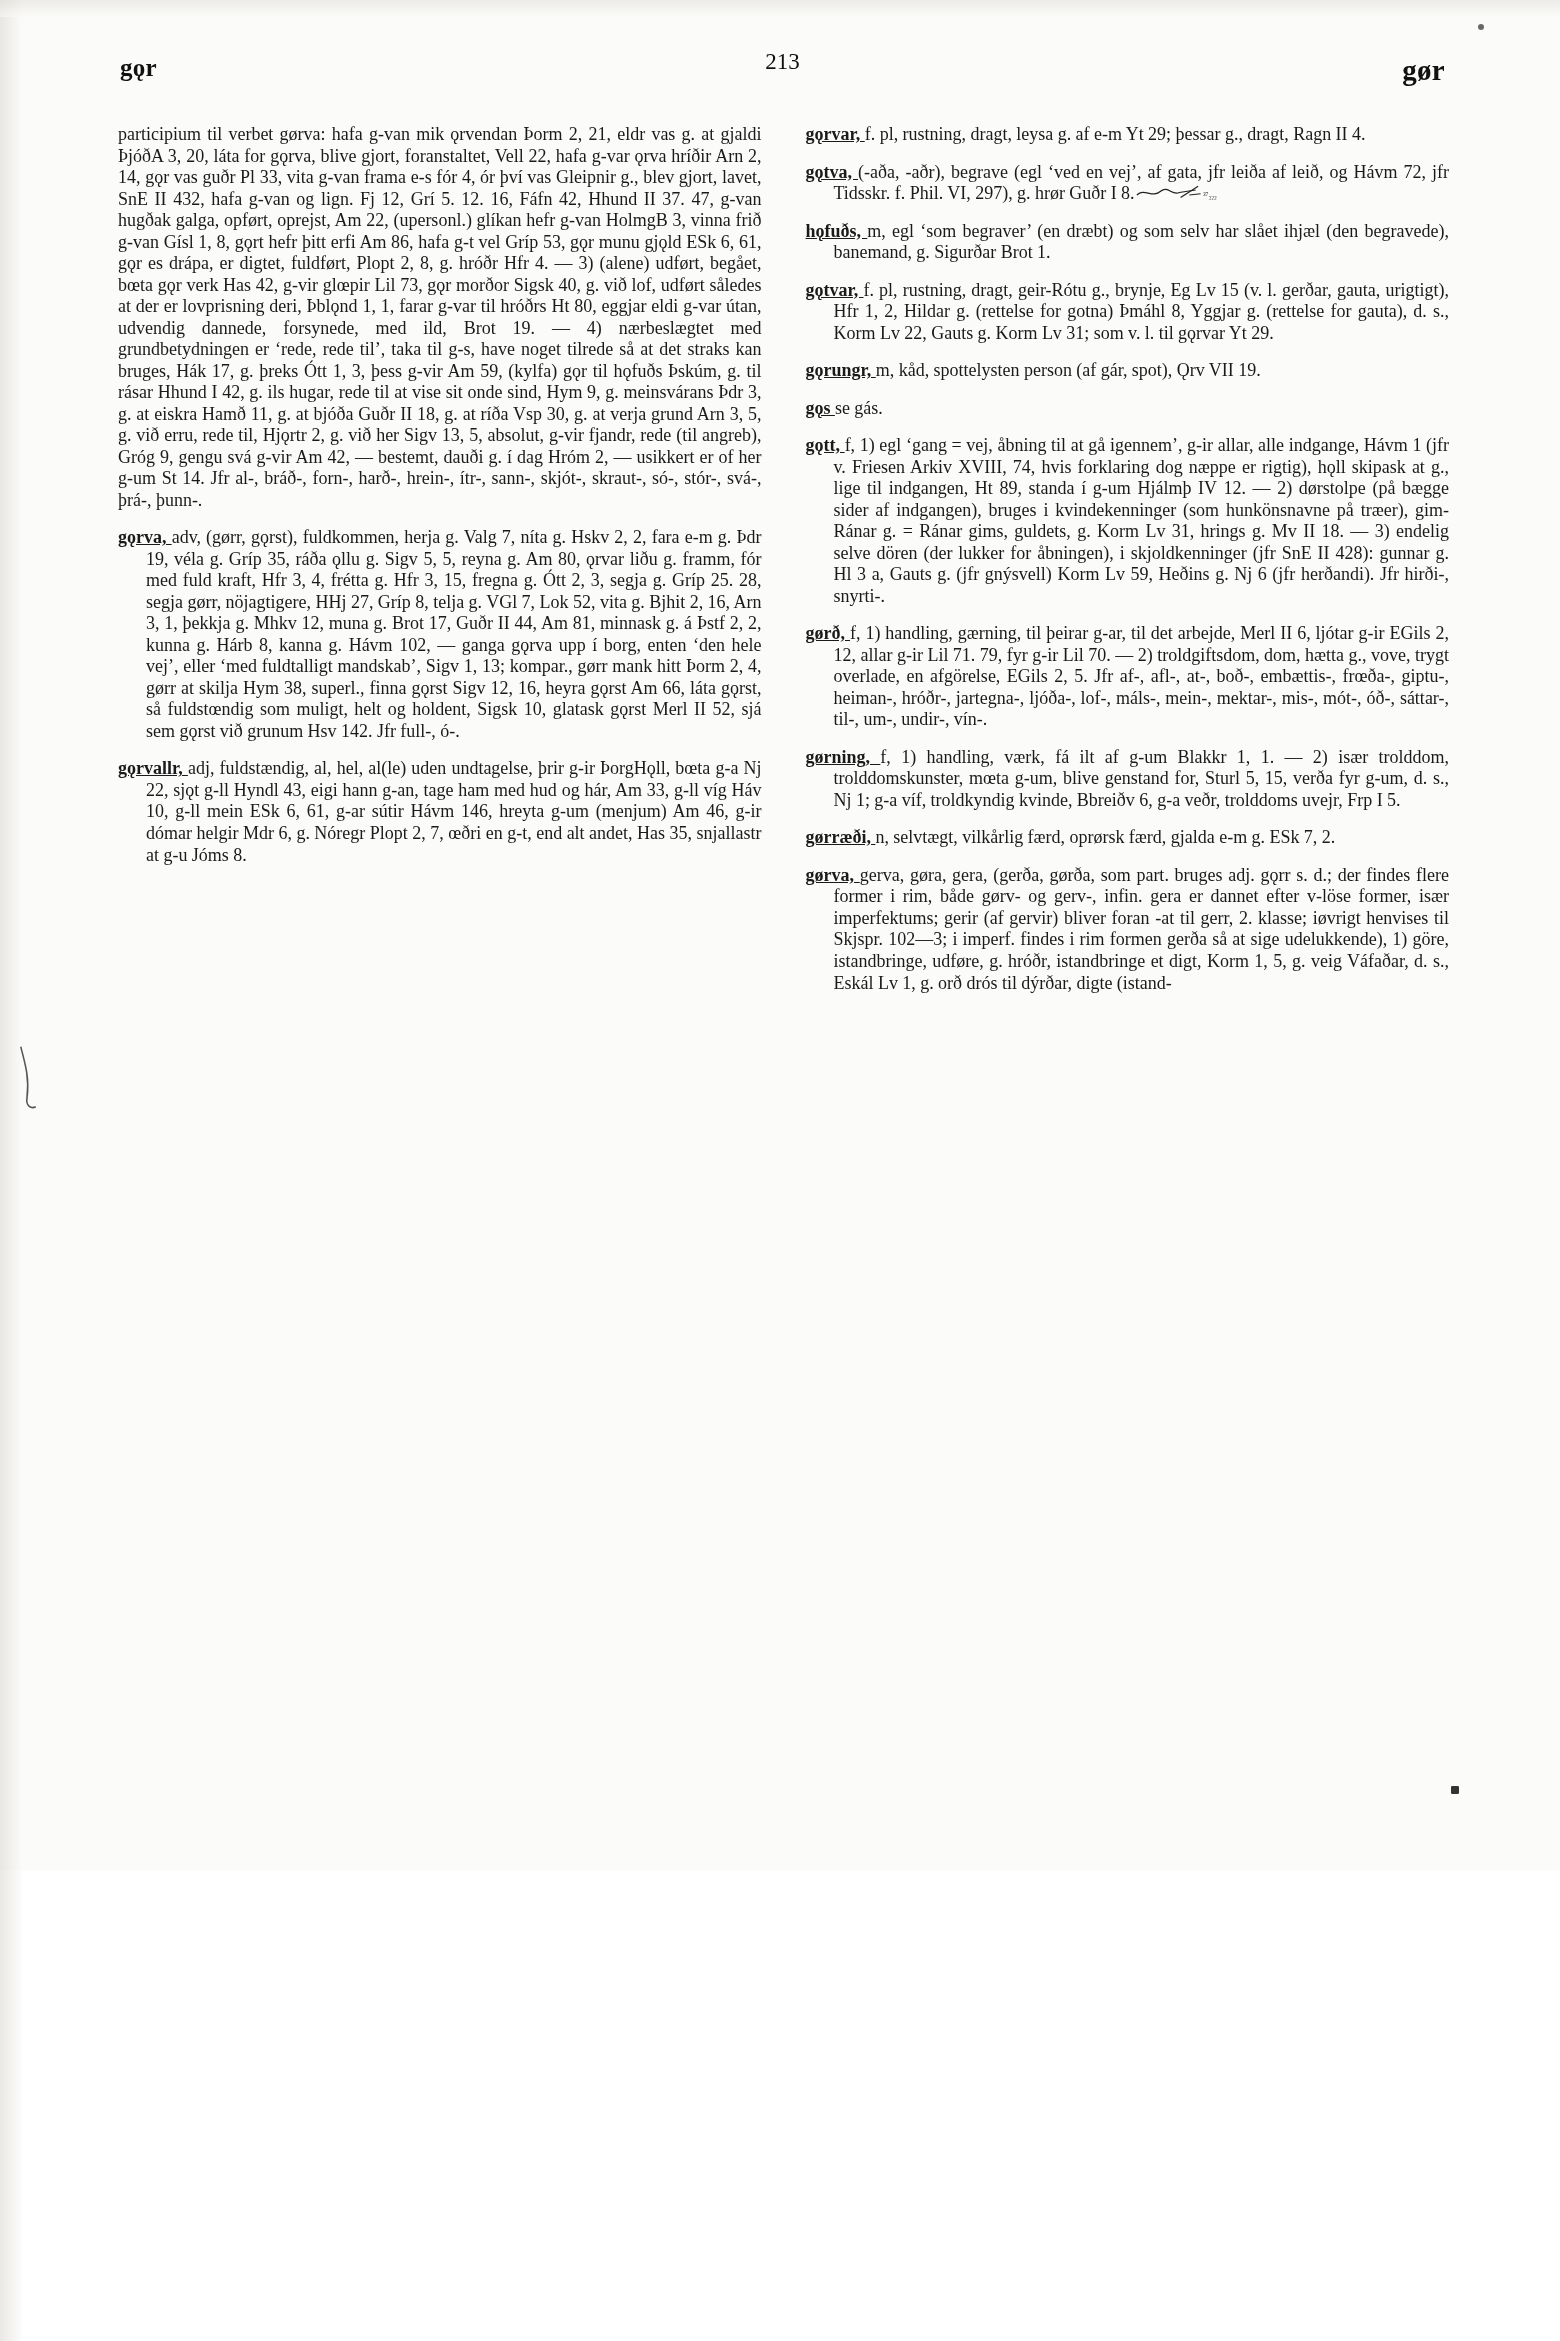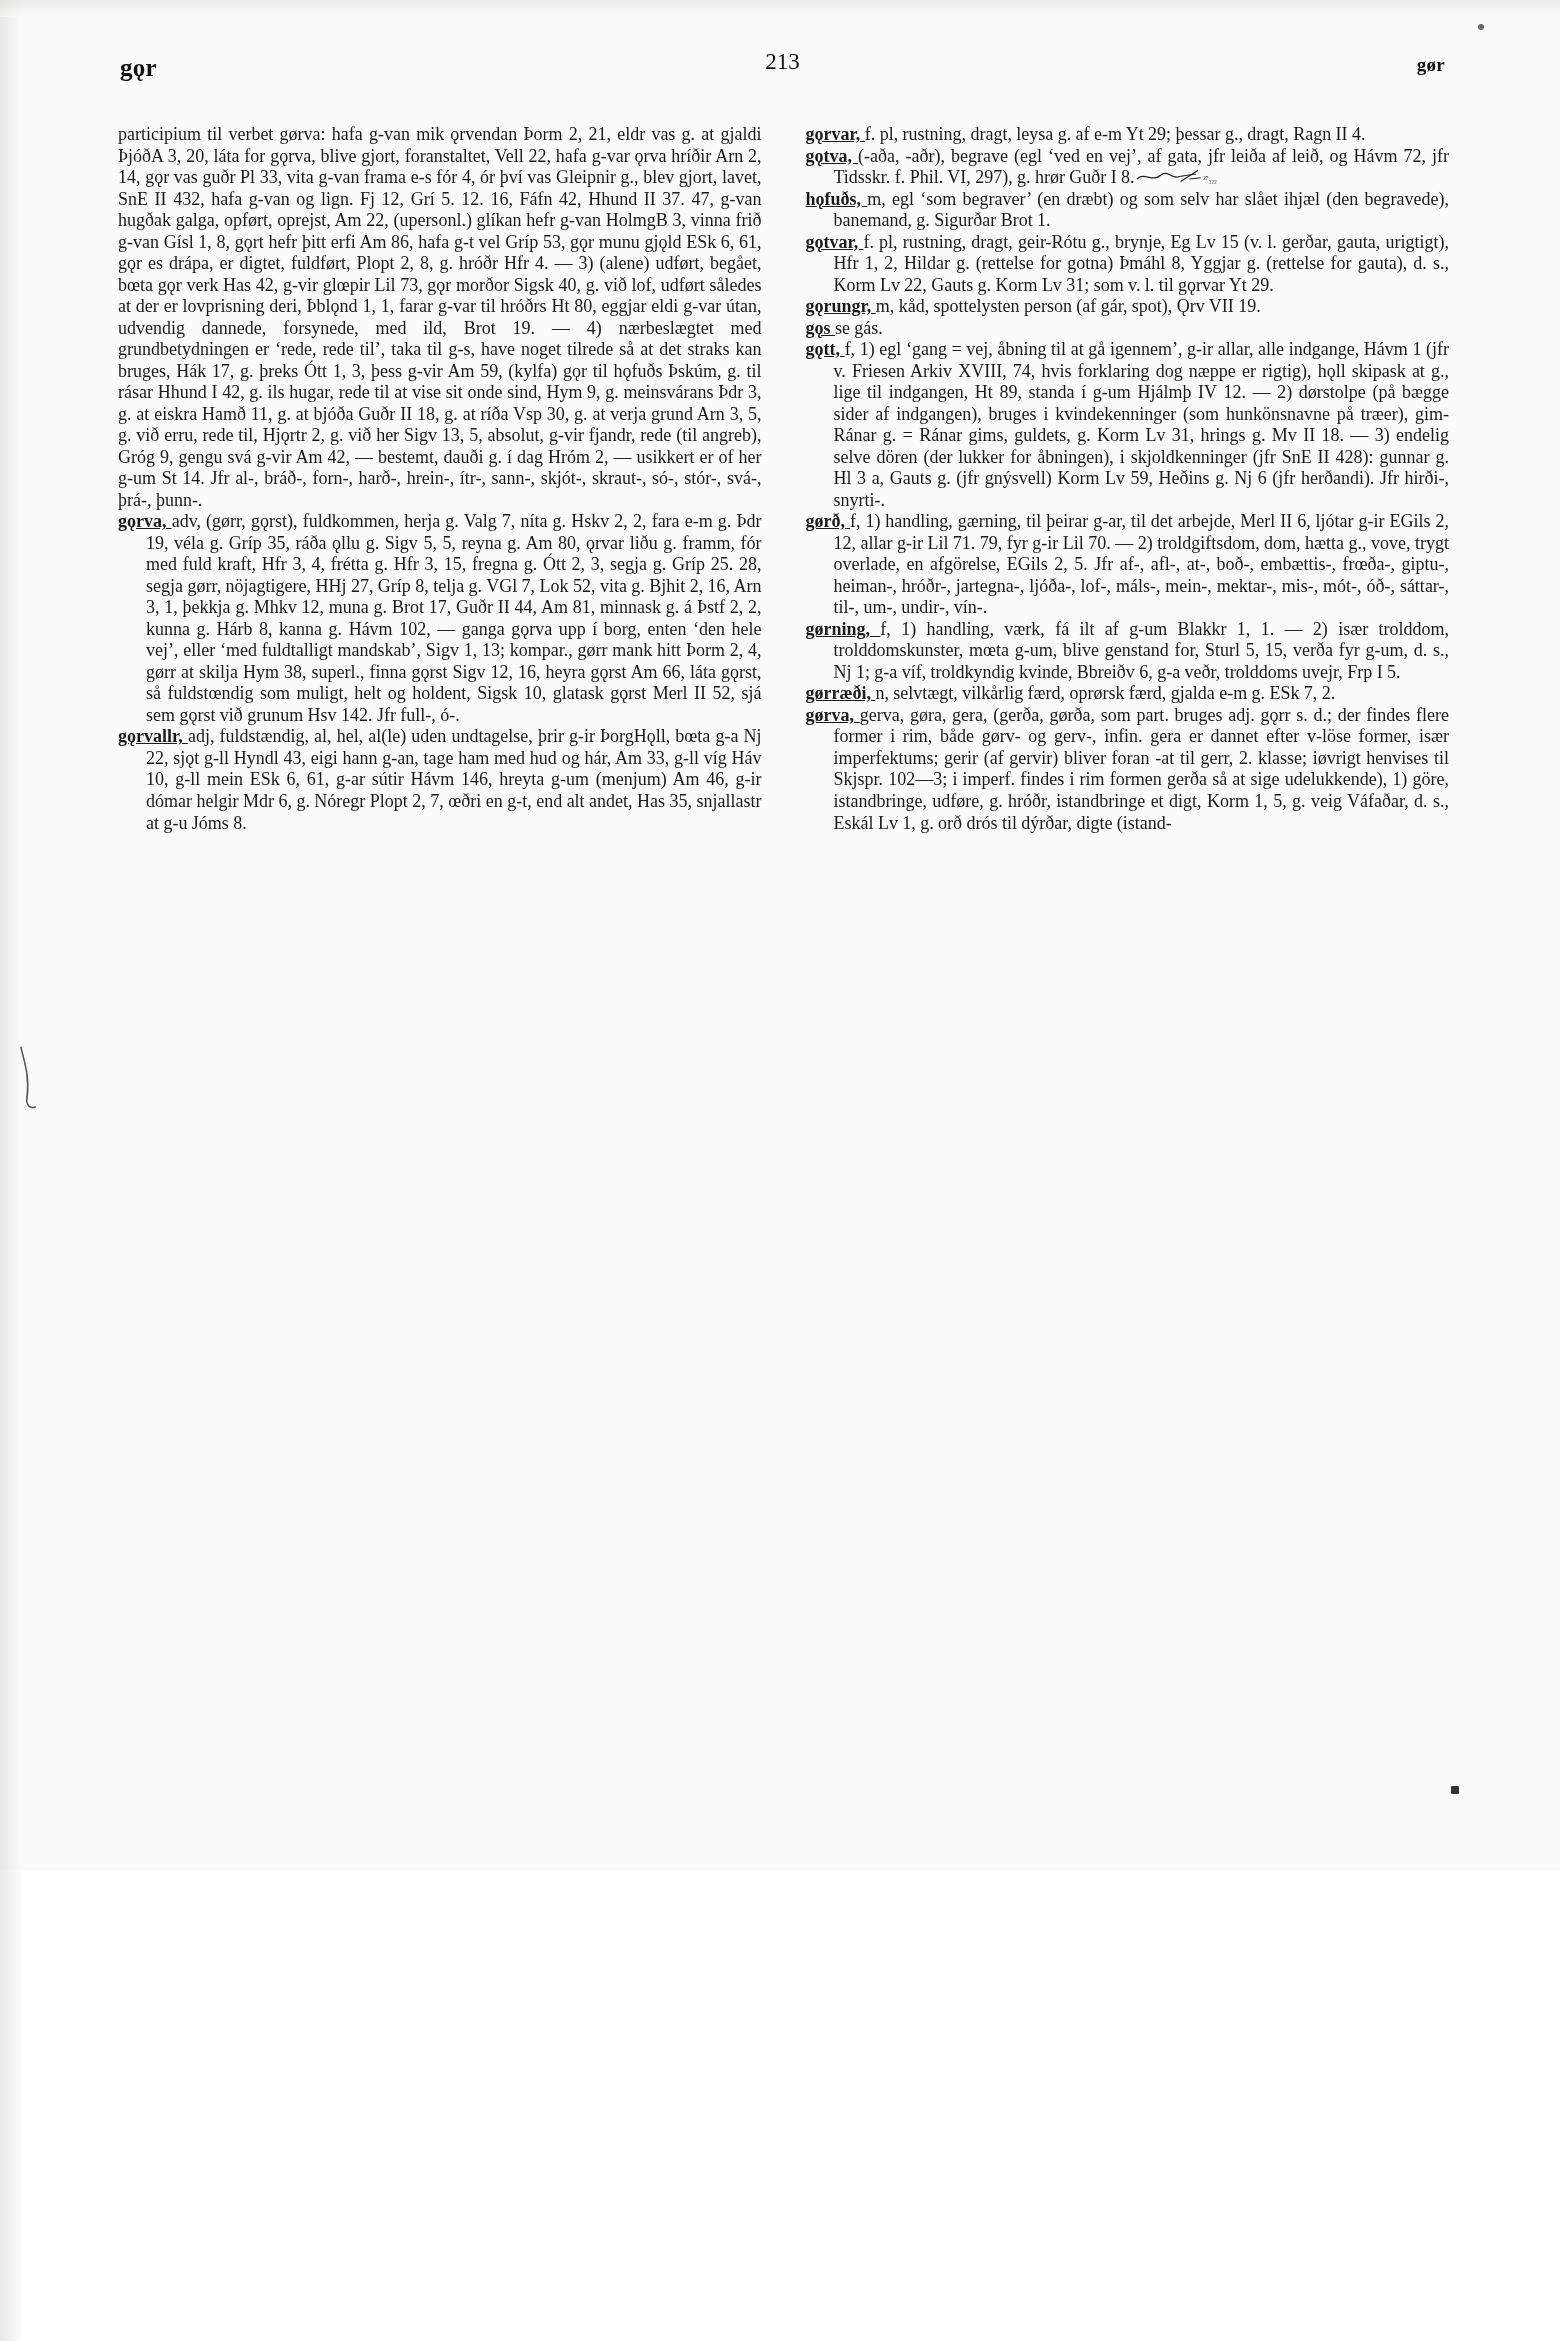--- a/index.html
+++ b/index.html
@@ -48,21 +48,21 @@
     font-weight: bold;
     color: #111;
   }
   .hdr-left {
     left: 0; top: 5px;
     font-size: 25px;
     letter-spacing: 0.3px;
   }
   .hdr-right {
     right: 0; top: 5px;
-    font-size: 19px;
+    font-size: 29px;
     letter-spacing: 0.3px;
   }
   .hdr-center {
     left: 50%;
     transform: translateX(-50%);
     top: 0px;
     font-size: 23px;
     font-weight: normal;
   }
   .columns {
@@ -79,21 +79,21 @@
   .entry {
     margin: 0 0 0 0;
     font-size: 18px;
     line-height: 1.196;
     text-align: justify;
     text-indent: 0;
     hyphens: manual;
     word-spacing: -0.1px;
   }
   .entry + .entry {
-    margin-top: 0;
+    margin-top: 16px;
   }
   .entry .hang {
     display: block;
     padding-left: 28px;
     text-indent: -28px;
   }
   .hw {
     font-weight: bold;
     text-decoration: underline;
   }

